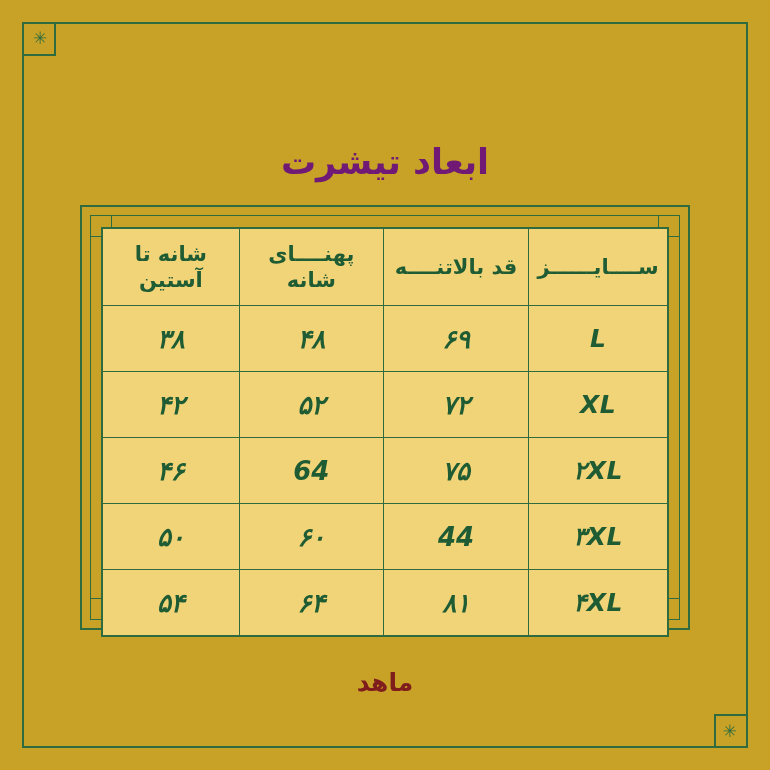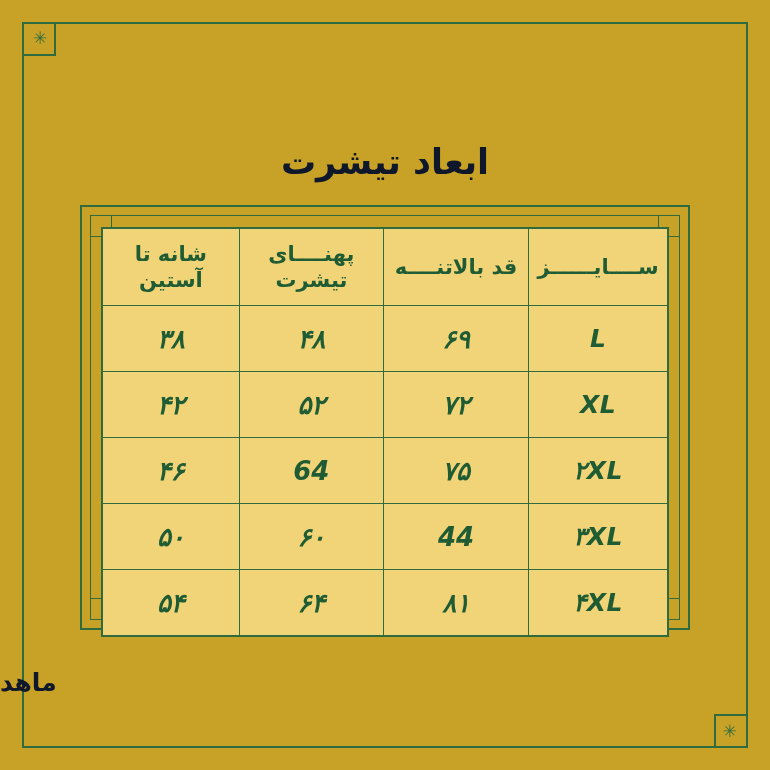--- a/index.html
+++ b/index.html
@@ -60,21 +60,21 @@
   .corner-star.tl { left: 33px; top: 30px; }
   .corner-star.br { right: 33px; bottom: 30px; }
 
   
   .title {
     position: absolute;
     top: 142px;
     left: 0;
     right: 0;
     text-align: center;
-    color: #0f172a;
+    color: #701a75;
     font-size: 35px;
     font-weight: bold;
     letter-spacing: 0px;
     direction: rtl;
   }
 
   
   .table-frame {
     position: absolute;
     left: 80px;
@@ -145,22 +145,22 @@
   .col-len { width: 148px; }
   .col-width { width: 148px; }
   .col-shoulder { width: 148px; }
 
   
   .brand {
     position: absolute;
     left: 0;
     right: 0;
     top: 668px;
-    text-align: left;
-    color: #0f172a;
+    text-align: center;
+    color: #7f1d1d;
     font-size: 25px;
     font-weight: bold;
     direction: rtl;
     letter-spacing: -2px;
   }
 </style>
 </head>
 <body>
 
 <div class="poster">
@@ -179,21 +179,21 @@
     <div class="frame-corner tr"></div>
     <div class="frame-corner bl"></div>
     <div class="frame-corner br"></div>
   </div>
 
   <table class="size-table">
     <thead>
       <tr>
         <th class="col-size">ســــایــــــز</th>
         <th class="col-len">قد بالاتنــــه</th>
-        <th class="col-width">پهنــــای تیشرت</th>
+        <th class="col-width">پهنــــای شانه</th>
         <th class="col-shoulder">شانه تا آستین</th>
       </tr>
     </thead>
     <tbody>
       <tr>
         <td class="latin">L</td>
         <td>۶۹</td>
         <td>۴۸</td>
         <td>۳۸</td>
       </tr>

